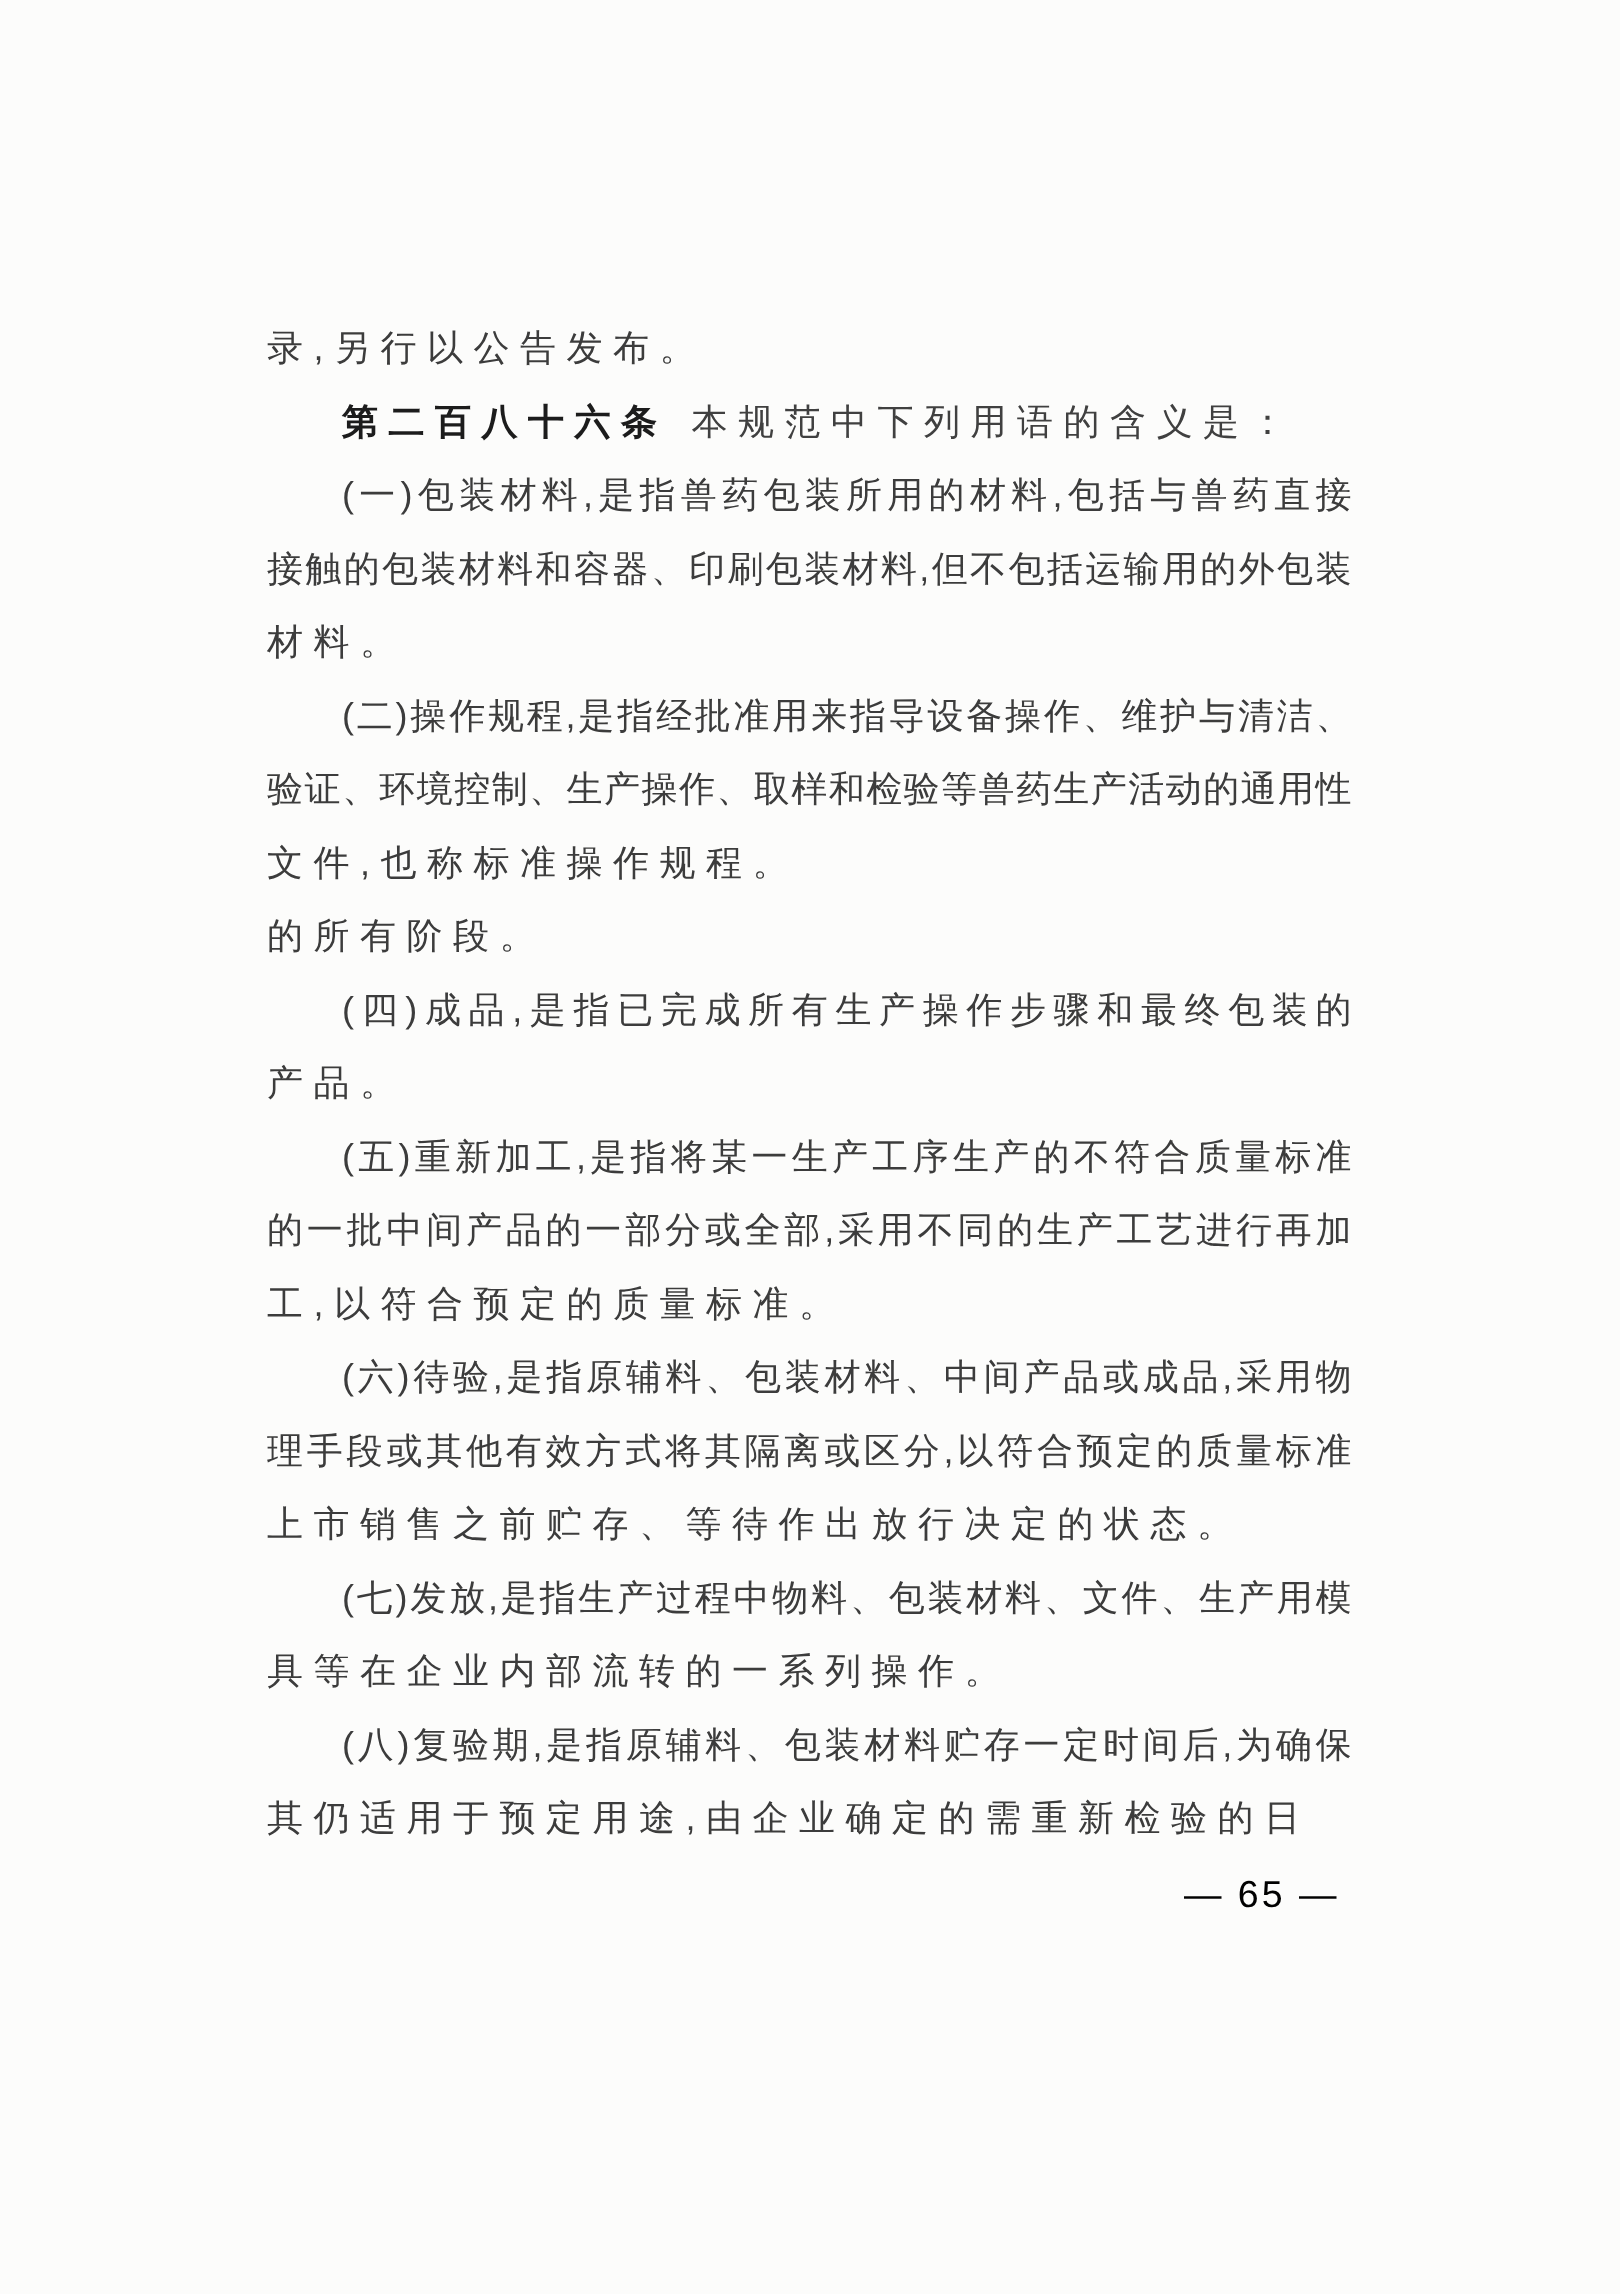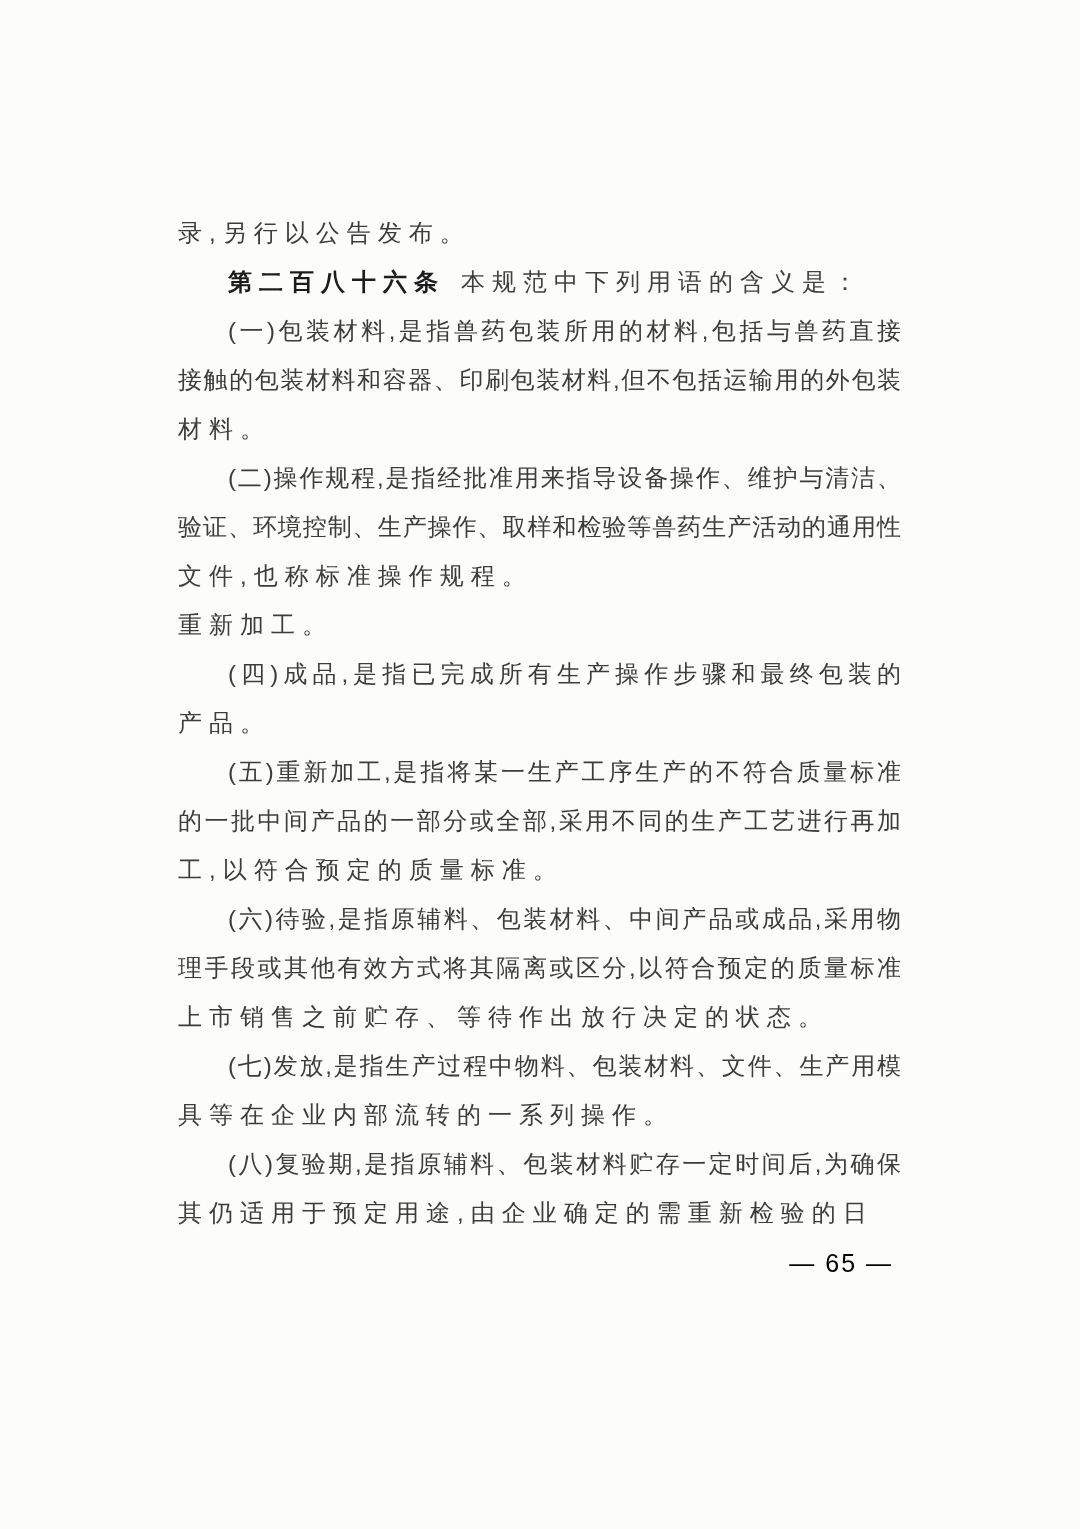--- a/index.html
+++ b/index.html
@@ -75,21 +75,21 @@
     </div>
 
     <div class="line full indent">(一)包装材料,是指兽药包装所用的材料,包括与兽药直接</div>
     <div class="line full">接触的包装材料和容器、印刷包装材料,但不包括运输用的外包装</div>
     <div class="line end">材料。</div>
 
     <div class="line full indent">(二)操作规程,是指经批准用来指导设备操作、维护与清洁、</div>
     <div class="line full">验证、环境控制、生产操作、取样和检验等兽药生产活动的通用性</div>
     <div class="line end">文件,也称标准操作规程。</div>
 
-    <div class="line end">重新加工。</div>
+    <div class="line end">的所有阶段。</div>
 
     <div class="line full indent">(四)成品,是指已完成所有生产操作步骤和最终包装的</div>
     <div class="line end">产品。</div>
 
     <div class="line full indent">(五)重新加工,是指将某一生产工序生产的不符合质量标准</div>
     <div class="line full">的一批中间产品的一部分或全部,采用不同的生产工艺进行再加</div>
     <div class="line end">工,以符合预定的质量标准。</div>
 
     <div class="line full indent">(六)待验,是指原辅料、包装材料、中间产品或成品,采用物</div>
     <div class="line full">理手段或其他有效方式将其隔离或区分,以符合预定的质量标准</div>

